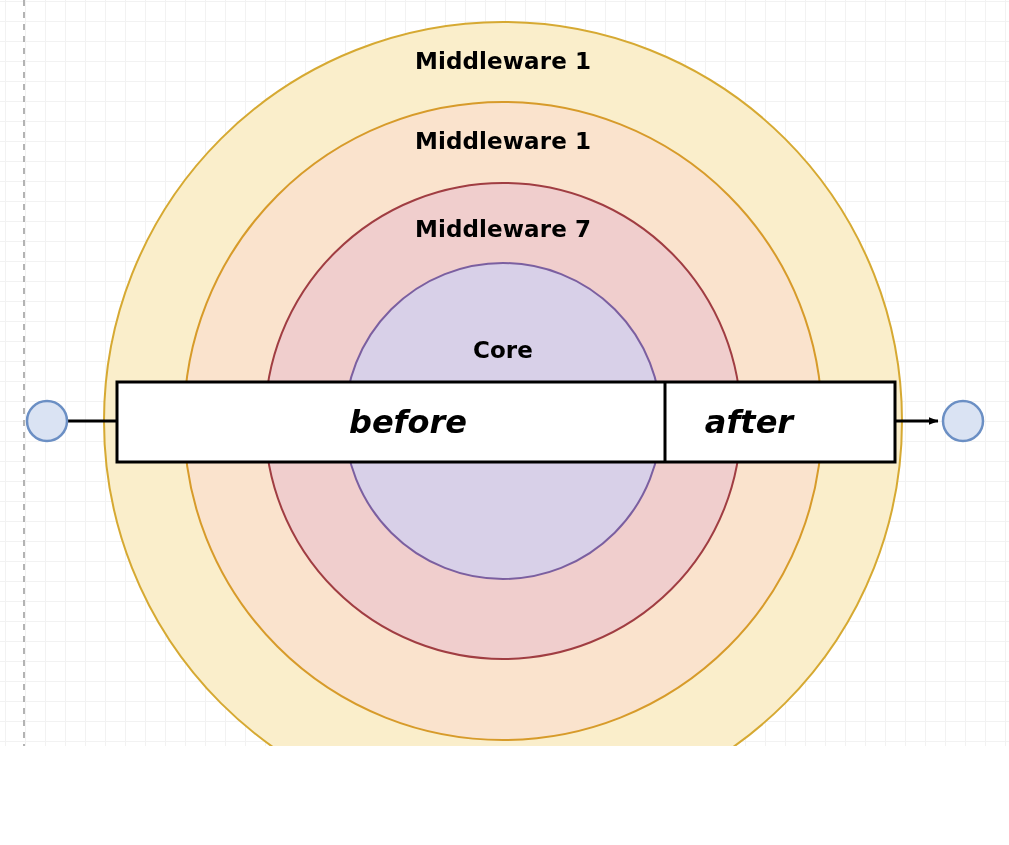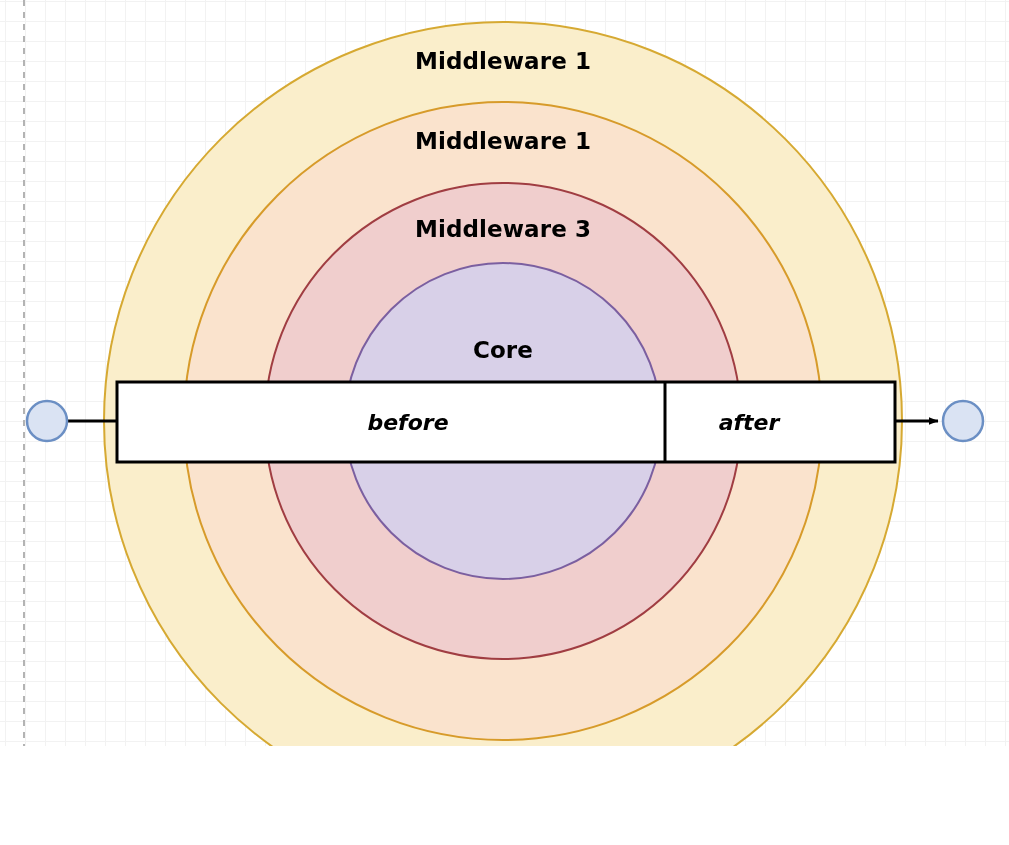--- a/index.html
+++ b/index.html
@@ -39,21 +39,21 @@
     white-space: nowrap;
     transform: translateX(-50%);
     letter-spacing: 0.1px;
   }
   .bar-label {
     position: absolute;
     text-align: left;
     font-family: "DejaVu Sans", "Liberation Sans", sans-serif;
     font-weight: bold;
     font-style: italic;
-    font-size: 22px;
+    font-size: 32px;
     color: #000000;
     white-space: nowrap;
     transform: translate(-50%, -50%);
   }
 </style>
 </head>
 <body>
 
 <div id="canvas">
 
@@ -76,19 +76,19 @@
 
     <rect x="117" y="382" width="778" height="80" fill="#ffffff" stroke="#000000" stroke-width="3"></rect>
     <line x1="665" y1="382" x2="665" y2="462" stroke="#000000" stroke-width="3"></line>
 
     <circle cx="47" cy="421" r="20" fill="#dae3f3" stroke="#6b8fc4" stroke-width="2.5"></circle>
     <circle cx="963" cy="421" r="20" fill="#dae3f3" stroke="#6b8fc4" stroke-width="2.5"></circle>
   </svg>
 
   <div class="ring-label" style="left:503px; top:48px;">Middleware 1</div>
   <div class="ring-label" style="left:503px; top:128px;">Middleware 1</div>
-  <div class="ring-label" style="left:503px; top:216px;">Middleware 3</div>
+  <div class="ring-label" style="left:503px; top:216px;">Middleware 7</div>
   <div class="ring-label" style="left:503px; top:337px;">Core</div>
 
   <div class="bar-label" style="left:408px; top:422px;">before</div>
   <div class="bar-label" style="left:749px; top:422px;">after</div>
 
 </div>
 
 </body></html>

